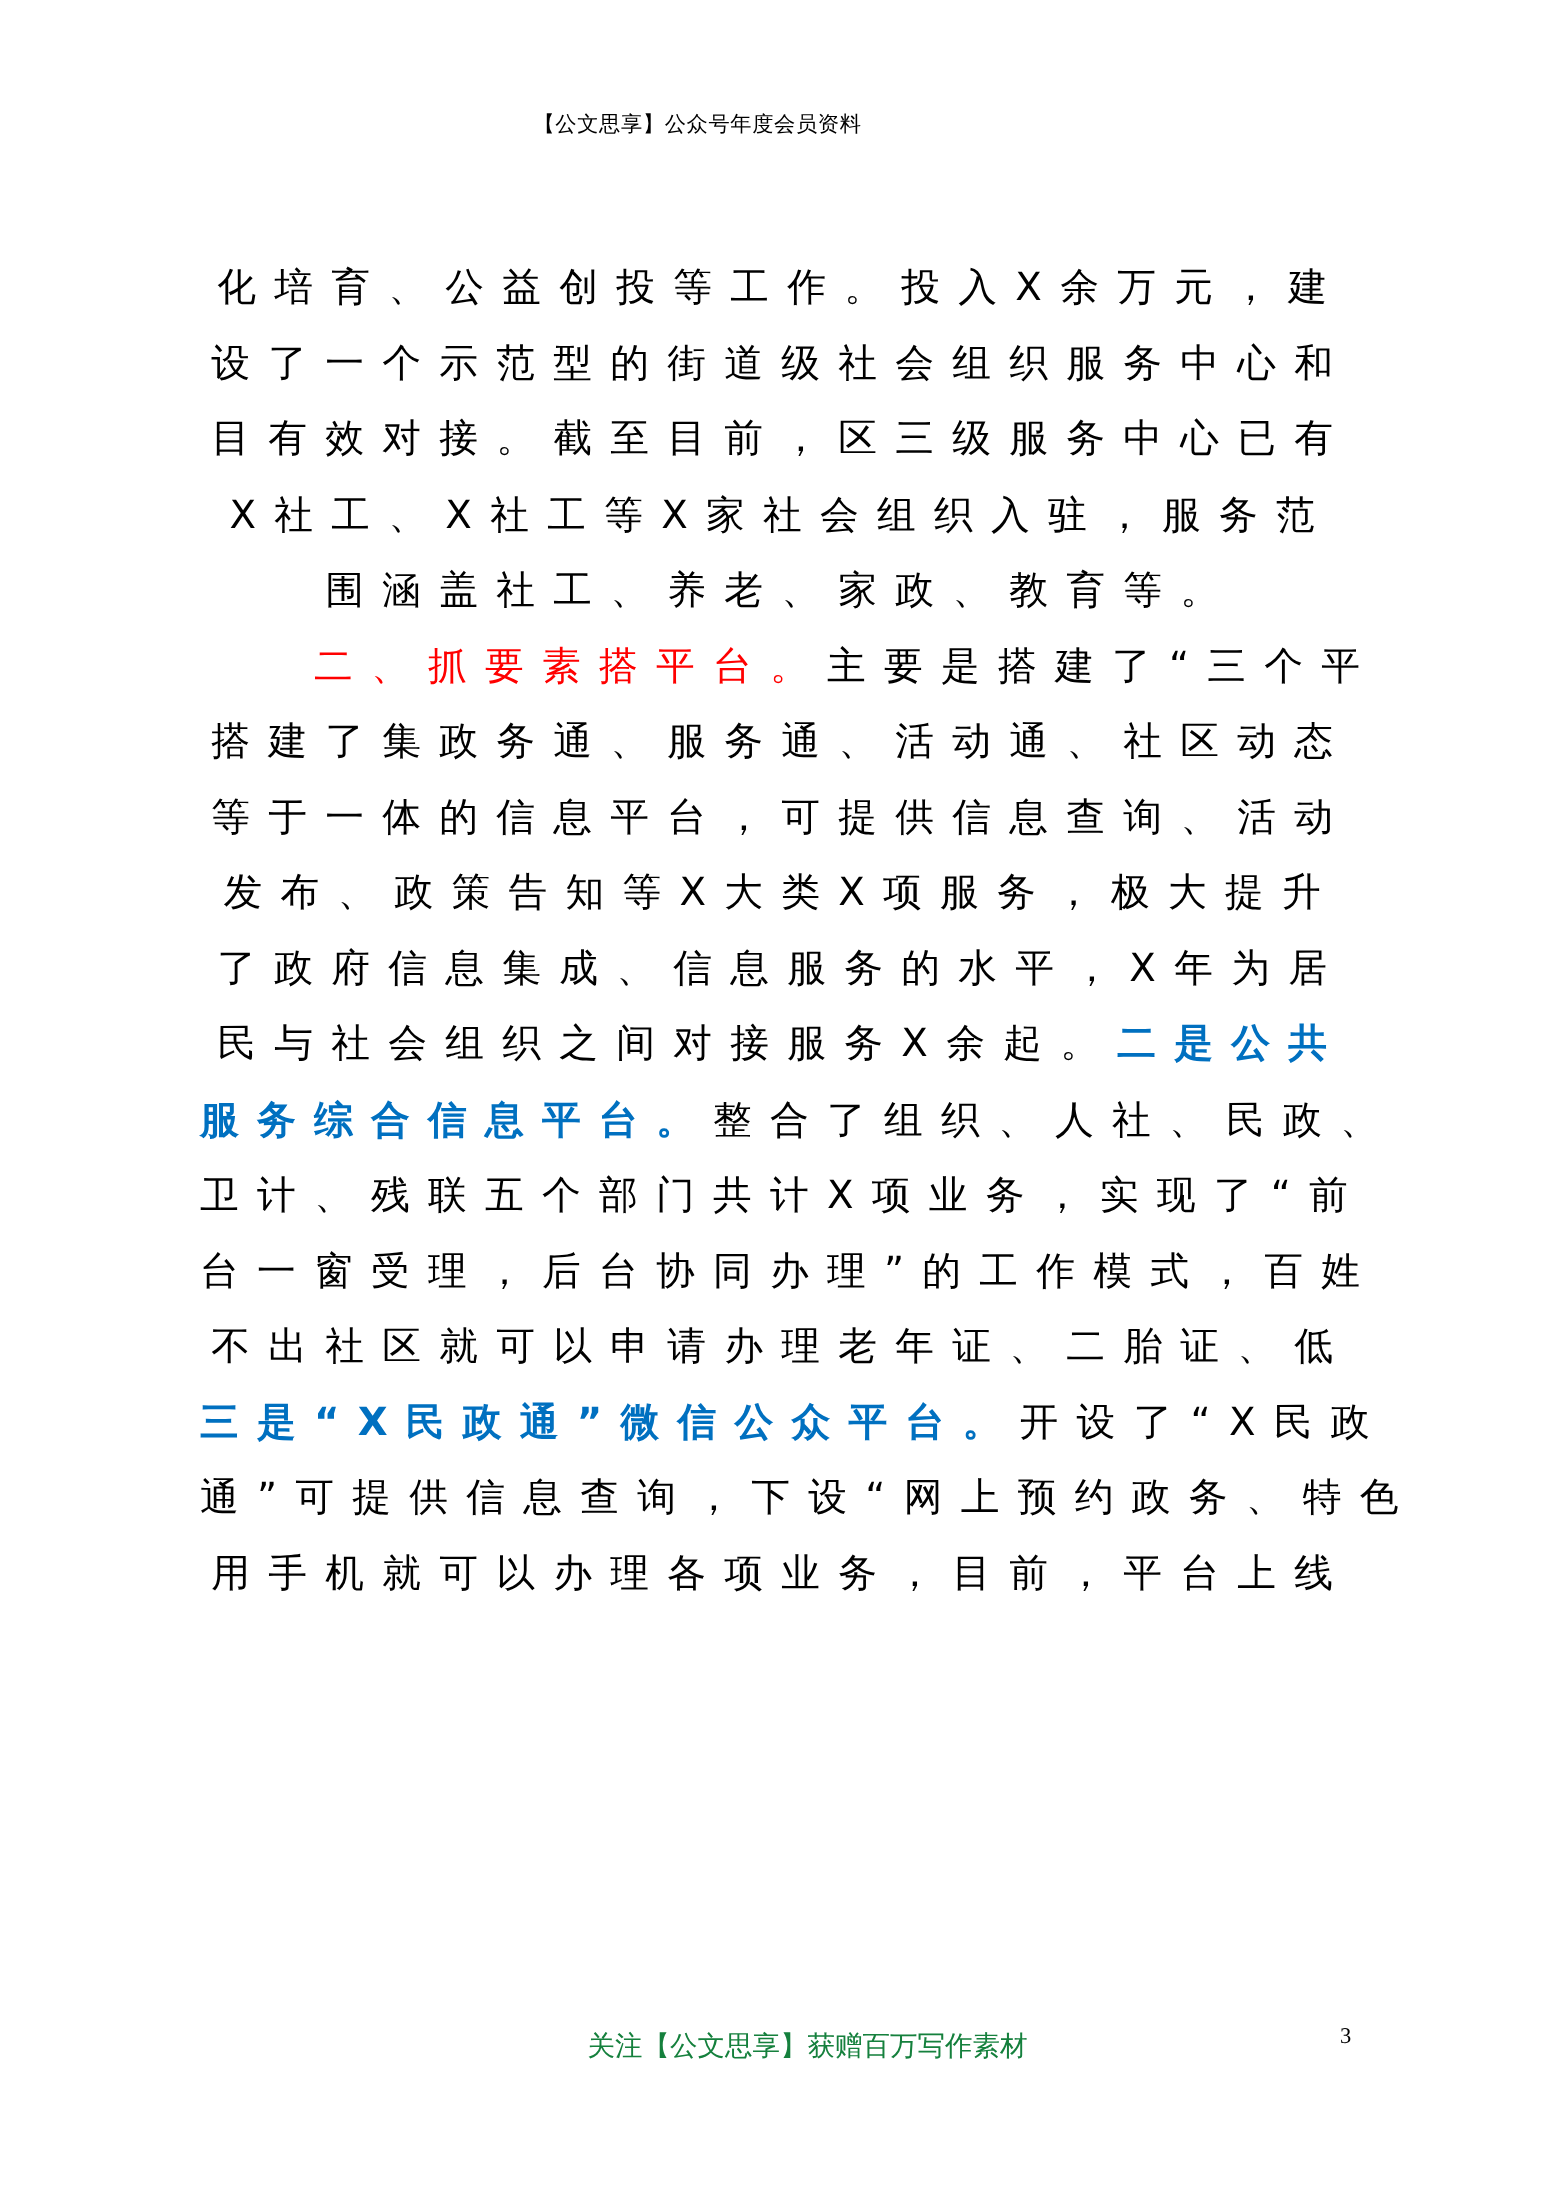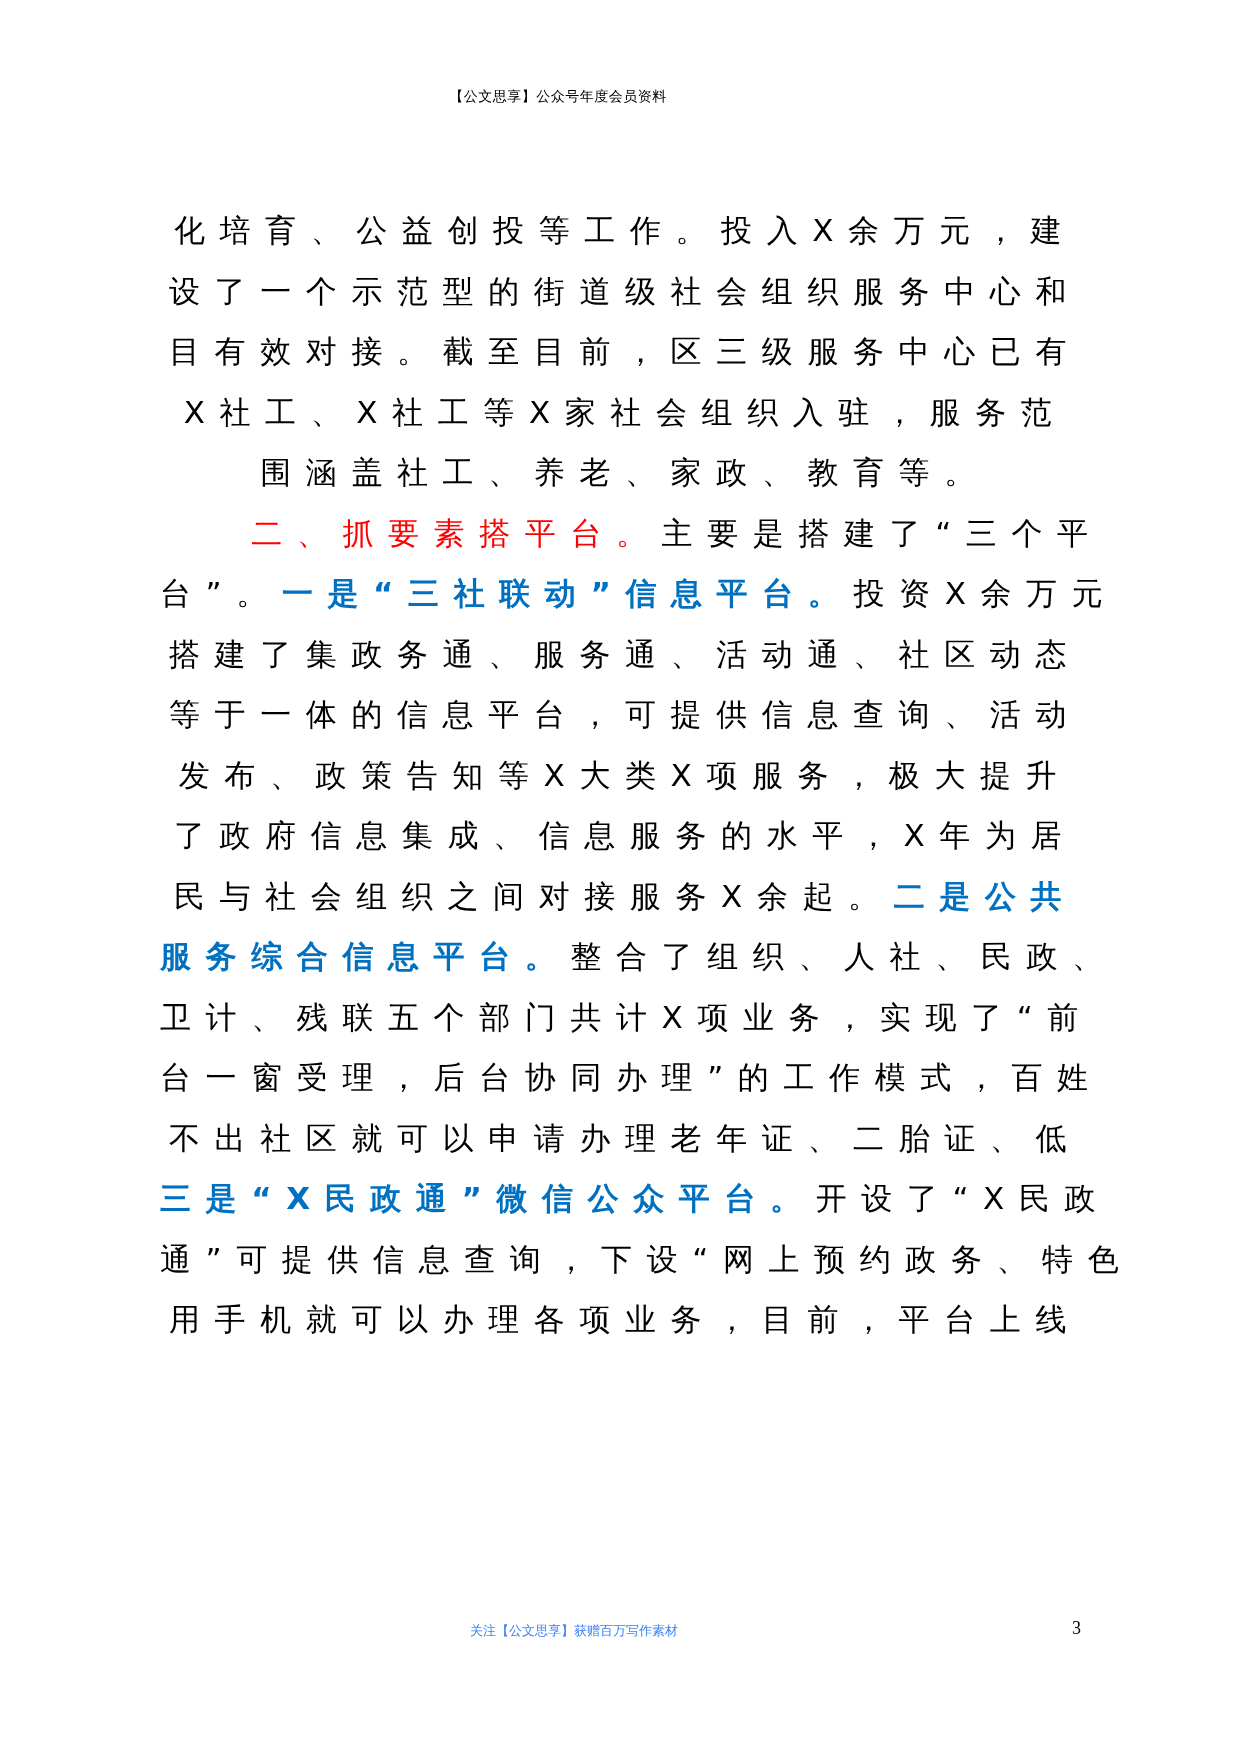--- a/index.html
+++ b/index.html
@@ -1,41 +1,40 @@
 <!DOCTYPE html>
 <html><head>
 <meta charset="utf-8">
 <style>
   html, body { margin: 0; padding: 0; background: #ffffff; }
   body { width: 1234px; height: 1748px; position: relative; overflow: hidden;
          font-family: "DejaVu Sans", "Liberation Sans", sans-serif; color: #000; }
   .header { position: absolute; top: 88px; left: 0; width: 1116px; text-align: center;
-            font-size: 14px; letter-spacing: 0.5px; }
+            font-size: 17px; letter-spacing: 0.5px; }
   .body-text { position: absolute; top: 200px; left: 160px; width: 930px; text-align: center; }
   .line { height: 60.5px; font-size: 31px; line-height: 60.5px; white-space: nowrap;
           letter-spacing: 14.6px; }
   .red { color: #ff0000; }
   .blue { color: #0070c0; font-weight: bold; }
-  .footer { position: absolute; top: 1622px; left: 470px; font-size: 13px; color: #3b82f6; }
+  .footer { position: absolute; top: 1622px; left: 470px; font-size: 22px; color: #15803d; }
   .page-num { position: absolute; top: 1618px; left: 1072px; font-size: 18px;
               font-family: "Liberation Serif", serif; }
 </style>
 </head>
 <body>
 
 <div class="header">【公文思享】公众号年度会员资料</div>
 
 <div class="body-text" id="body-text">
     <div class="line"><span>化培育、公益创投等工作。投入X余万元，建</span></div>
     <div class="line"><span>设了一个示范型的街道级社会组织服务中心和</span></div>
     <div class="line"><span>目有效对接。截至目前，区三级服务中心已有</span></div>
     <div class="line"><span>X社工、X社工等X家社会组织入驻，服务范</span></div>
     <div class="line"><span>围涵盖社工、养老、家政、教育等。</span></div>
     <div class="line"><span>　　</span><span class="red">二、抓要素搭平台。</span><span>主要是搭建了“三个平</span></div>
-    <div class="line"><span>台”。</span><span class="blue">一是“三社联动”信息平台。</span><span>投资X余万元</span></div>
     <div class="line"><span>搭建了集政务通、服务通、活动通、社区动态</span></div>
     <div class="line"><span>等于一体的信息平台，可提供信息查询、活动</span></div>
     <div class="line"><span>发布、政策告知等X大类X项服务，极大提升</span></div>
     <div class="line"><span>了政府信息集成、信息服务的水平，X年为居</span></div>
     <div class="line"><span>民与社会组织之间对接服务X余起。</span><span class="blue">二是公共</span></div>
     <div class="line"><span class="blue">服务综合信息平台。</span><span>整合了组织、人社、民政、</span></div>
     <div class="line"><span>卫计、残联五个部门共计X项业务，实现了“前</span></div>
     <div class="line"><span>台一窗受理，后台协同办理”的工作模式，百姓</span></div>
     <div class="line"><span>不出社区就可以申请办理老年证、二胎证、低</span></div>
     <div class="line"><span class="blue">三是“X民政通”微信公众平台。</span><span>开设了“X民政</span></div>

